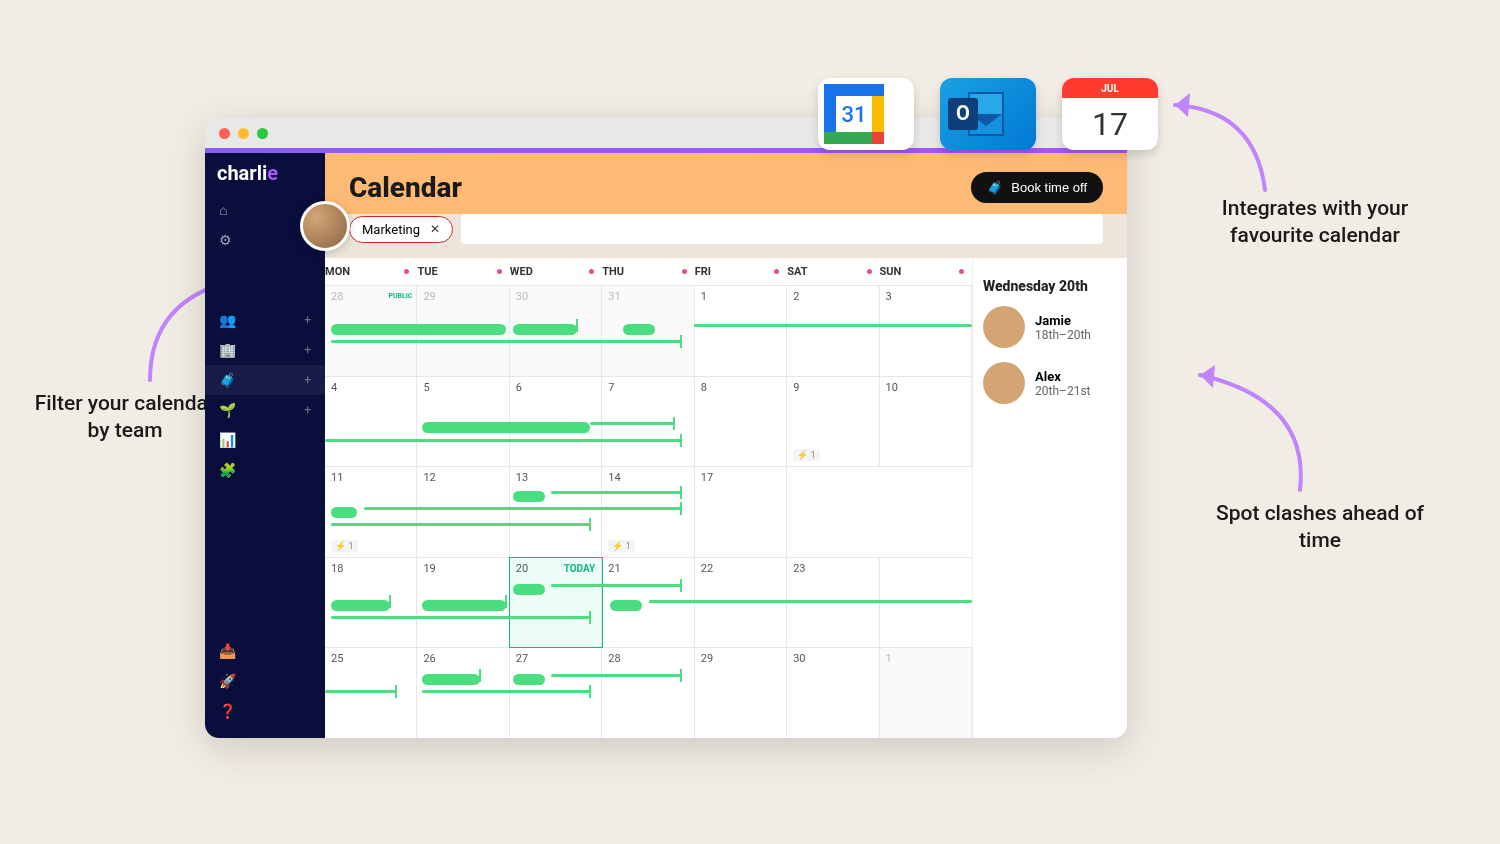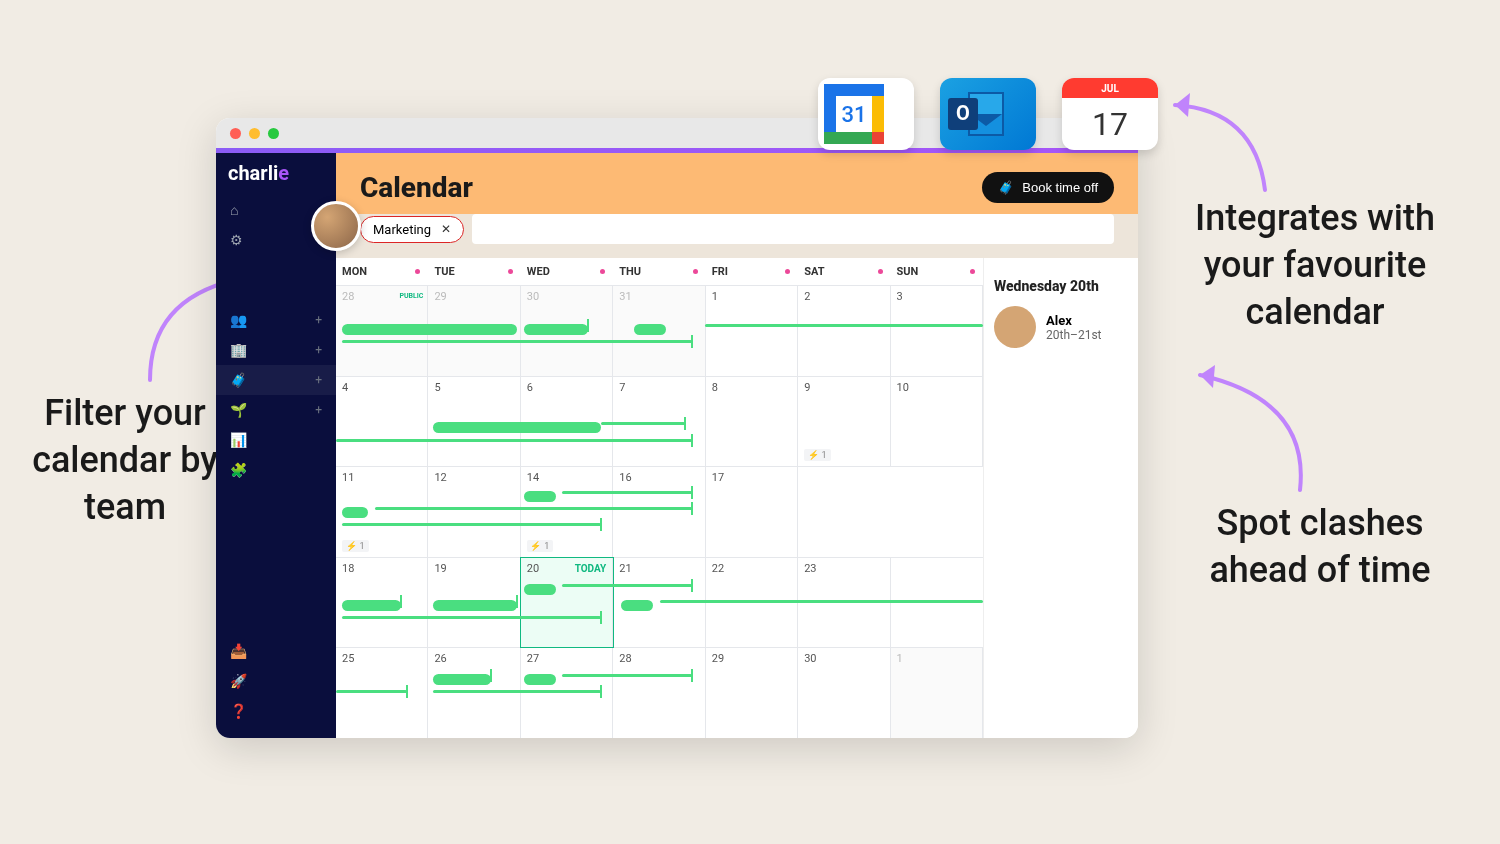--- a/index.html
+++ b/index.html
@@ -6,37 +6,37 @@
 body {
   background: #f1ece4;
   font-family: -apple-system, BlinkMacSystemFont, "Segoe UI", Roboto, sans-serif;
   width: 1500px;
   height: 844px;
   position: relative;
   overflow: hidden;
 }
 .annotation {
   position: absolute;
-  font-size: 36px;
+  font-size: 21px;
   font-weight: 500;
   color: #1a1a1a;
   text-align: center;
   line-height: 1.3;
 }
 .ann-left { left: 25px; top: 390px; width: 200px; }
 .ann-right-top { right: 60px; top: 195px; width: 250px; }
 .ann-right-bot { right: 55px; top: 500px; width: 250px; }
 
 .arrow { position: absolute; }
 .arrow svg path { stroke: #c084fc; stroke-width: 4; fill: none; stroke-linecap: round; }
 .arrow svg polygon { fill: #c084fc; }
 
 .window {
   position: absolute;
-  left: 216px;
+  left: 205px;
   top: 118px;
   width: 922px;
   height: 620px;
   background: #fff;
   border-radius: 14px;
   box-shadow: 0 10px 40px rgba(0,0,0,0.15);
   overflow: hidden;
 }
 .titlebar {
   height: 30px;
@@ -156,21 +156,21 @@
   position:relative;
 }
 .dayhead {
   display: grid;
   grid-template-columns: repeat(7, 1fr);
   font-size: 11px;
   font-weight: 700;
   color: #333;
   padding: 7px 0;
 }
-.dayhead div { padding-left: 6px; display:flex; align-items:center; gap:4px; }
+.dayhead div { display:flex; align-items:center; gap:4px; }
 .daydot { width:5px; height:5px; border-radius:50%; background:#ec4899; margin-left:auto; margin-right:8px;}
 
 .weeks { flex: 1; display: flex; flex-direction: column; }
 .weekrow {
   flex: 1;
   display: grid;
   grid-template-columns: repeat(7, 1fr);
   border-top: 1px solid #e5e7eb;
   position: relative;
   min-height:0;
@@ -411,22 +411,22 @@
                 <div class="bar thin" style="top: 45px; left: 41%; width: 13%;">
                   <span class="cap"></span>
                 </div>
                 <div class="bar thin" style="top: 62px; left: 0%; width: 55%;">
                   <span class="cap"></span>
                 </div>
               </div>
               <div class="weekrow">
                 <div class="daycell">11<span class="minibadge">⚡ 1</span></div>
                 <div class="daycell">12</div>
+                <div class="daycell">13</div>
                 <div class="daycell">14<span class="minibadge">⚡ 1</span></div>
-                <div class="daycell">16</div>
                 <div class="daycell">17</div>
                 <div class="bar" style="top: 24px; left: 29%; width: 5%;"></div>
                 <div class="bar thin" style="top: 24px; left: 35%; width: 20%;">
                   <span class="cap"></span>
                 </div>
                 <div class="bar" style="top: 40px; left: 1%; width: 4%;"></div>
                 <div class="bar thin" style="top: 40px; left: 6%; width: 49%;">
                   <span class="cap"></span>
                 </div>
                 <div class="bar thin" style="top: 56px; left: 1%; width: 40%;">
@@ -479,20 +479,27 @@
                 </div>
               </div>
             </div>
         </div>
         <div class="sidepanel">
           <h3>Wednesday 20th</h3>
           <div id="people">
               <div class="person">
                 <div class="av"></div>
                 <div>
+                  <div class="nm">Jamie</div>
+                  <div class="dt">18th–20th</div>
+                </div>
+              </div>
+              <div class="person">
+                <div class="av"></div>
+                <div>
                   <div class="nm">Alex</div>
                   <div class="dt">20th–21st</div>
                 </div>
               </div>
             </div>
         </div>
       </div>
     </div>
   </div>
 </div>

